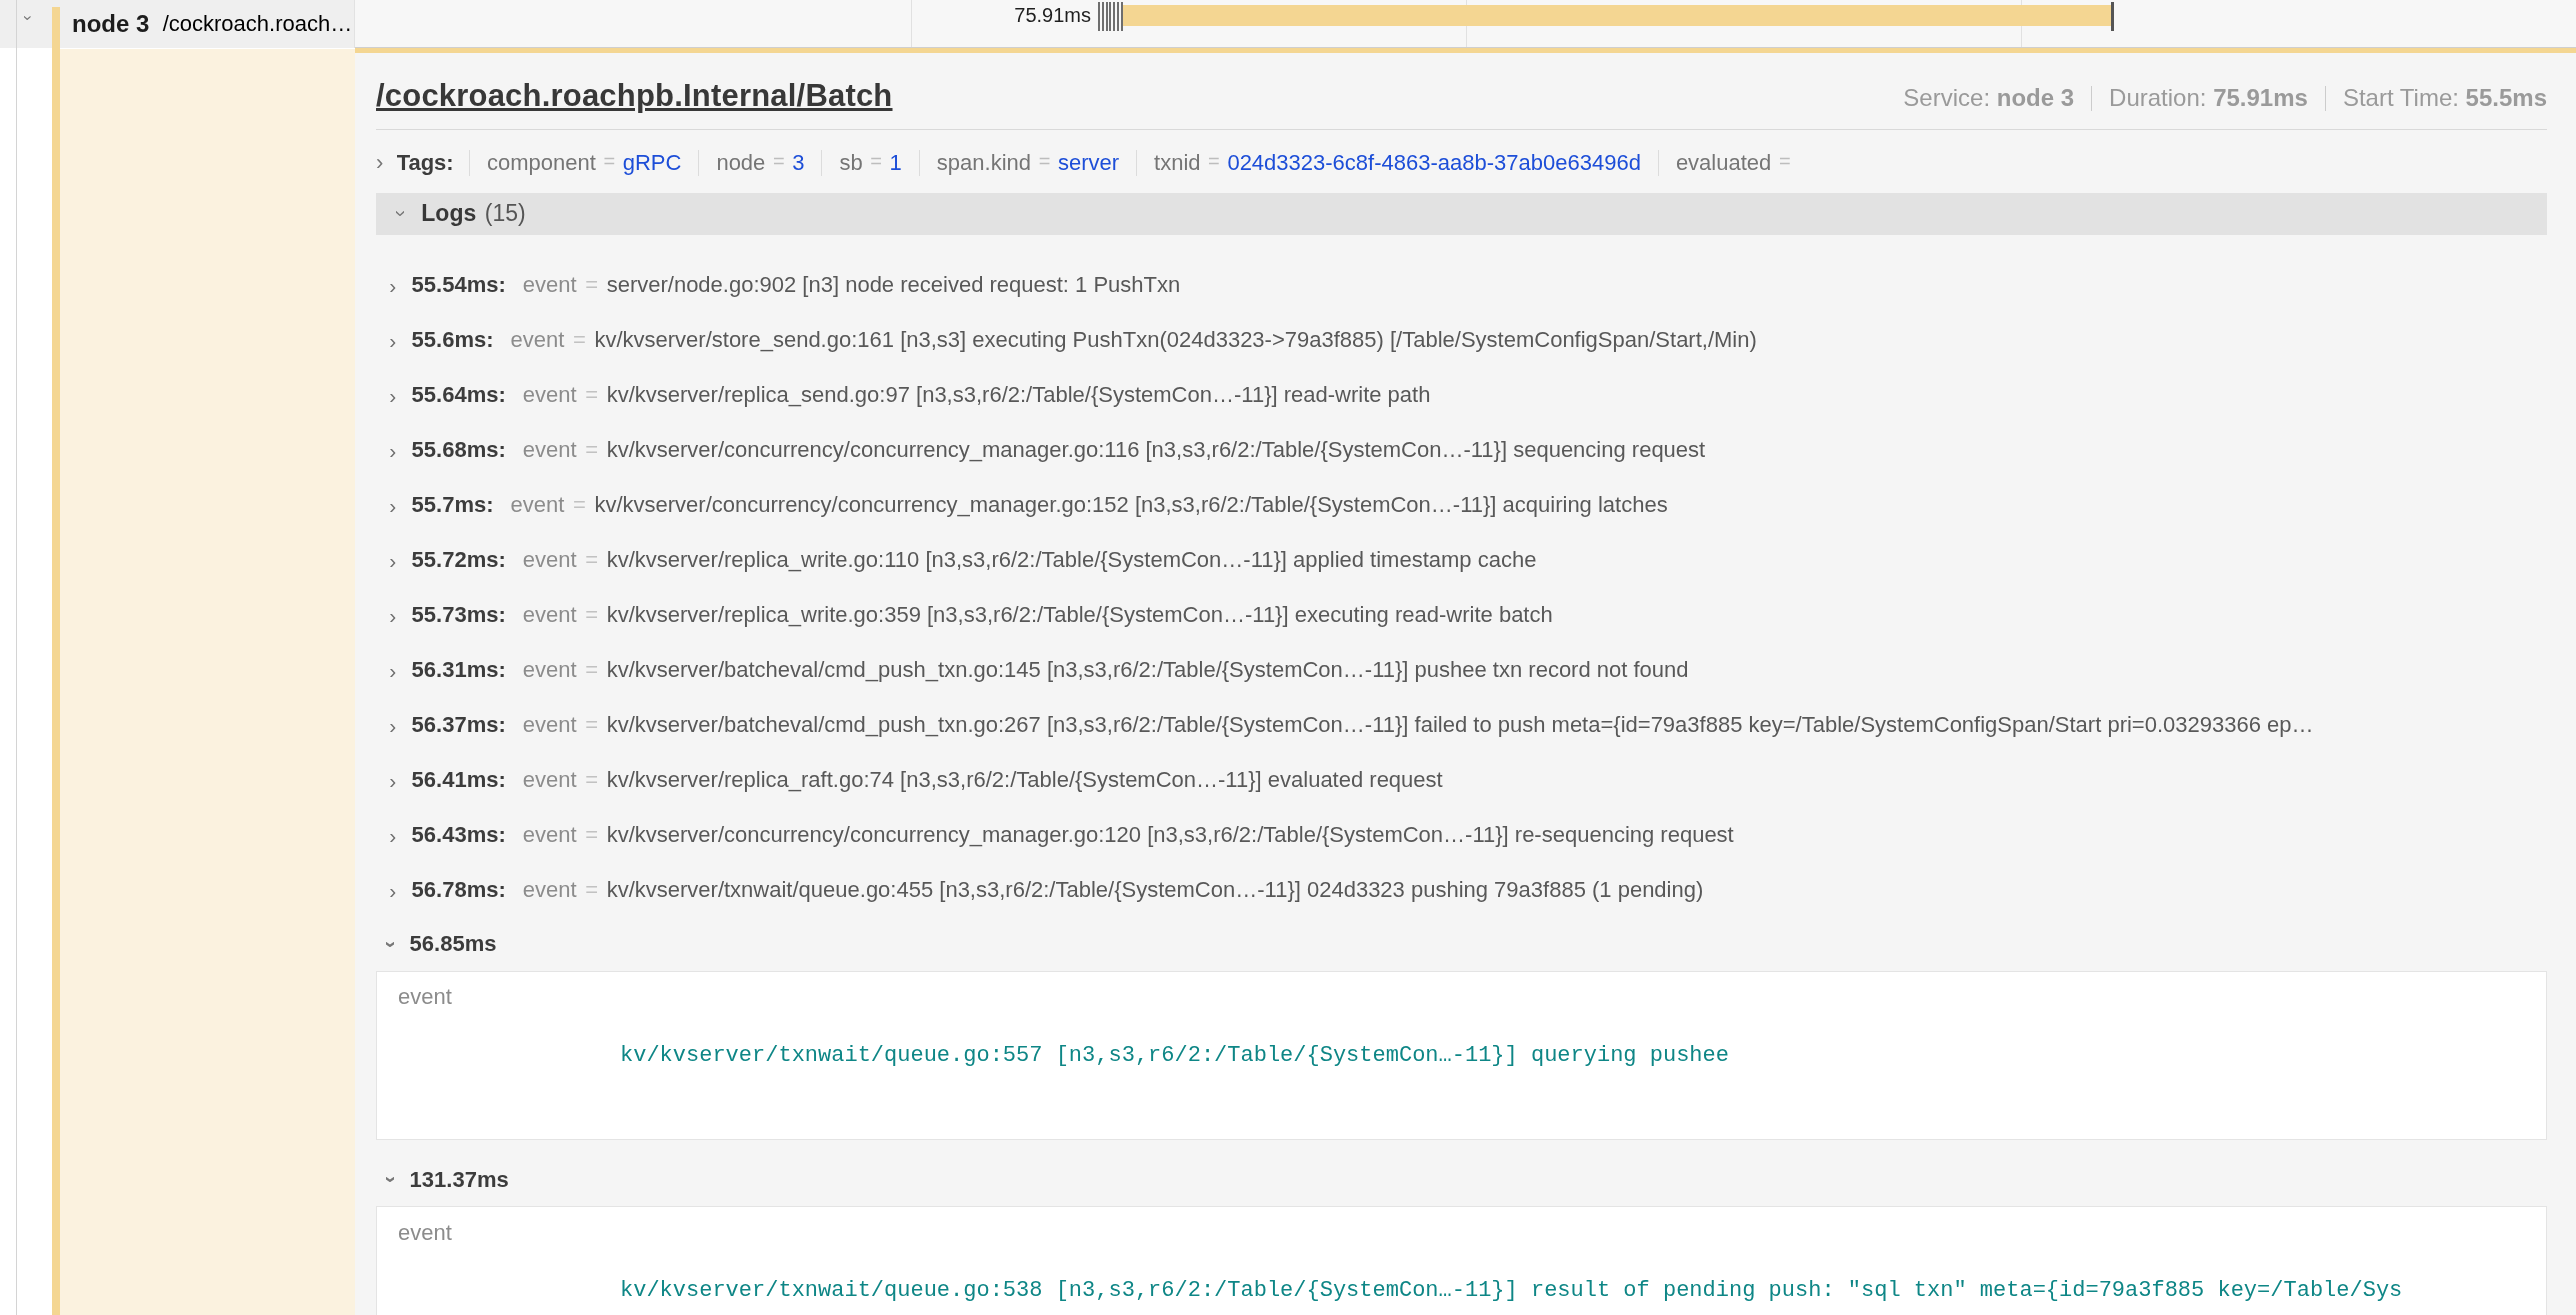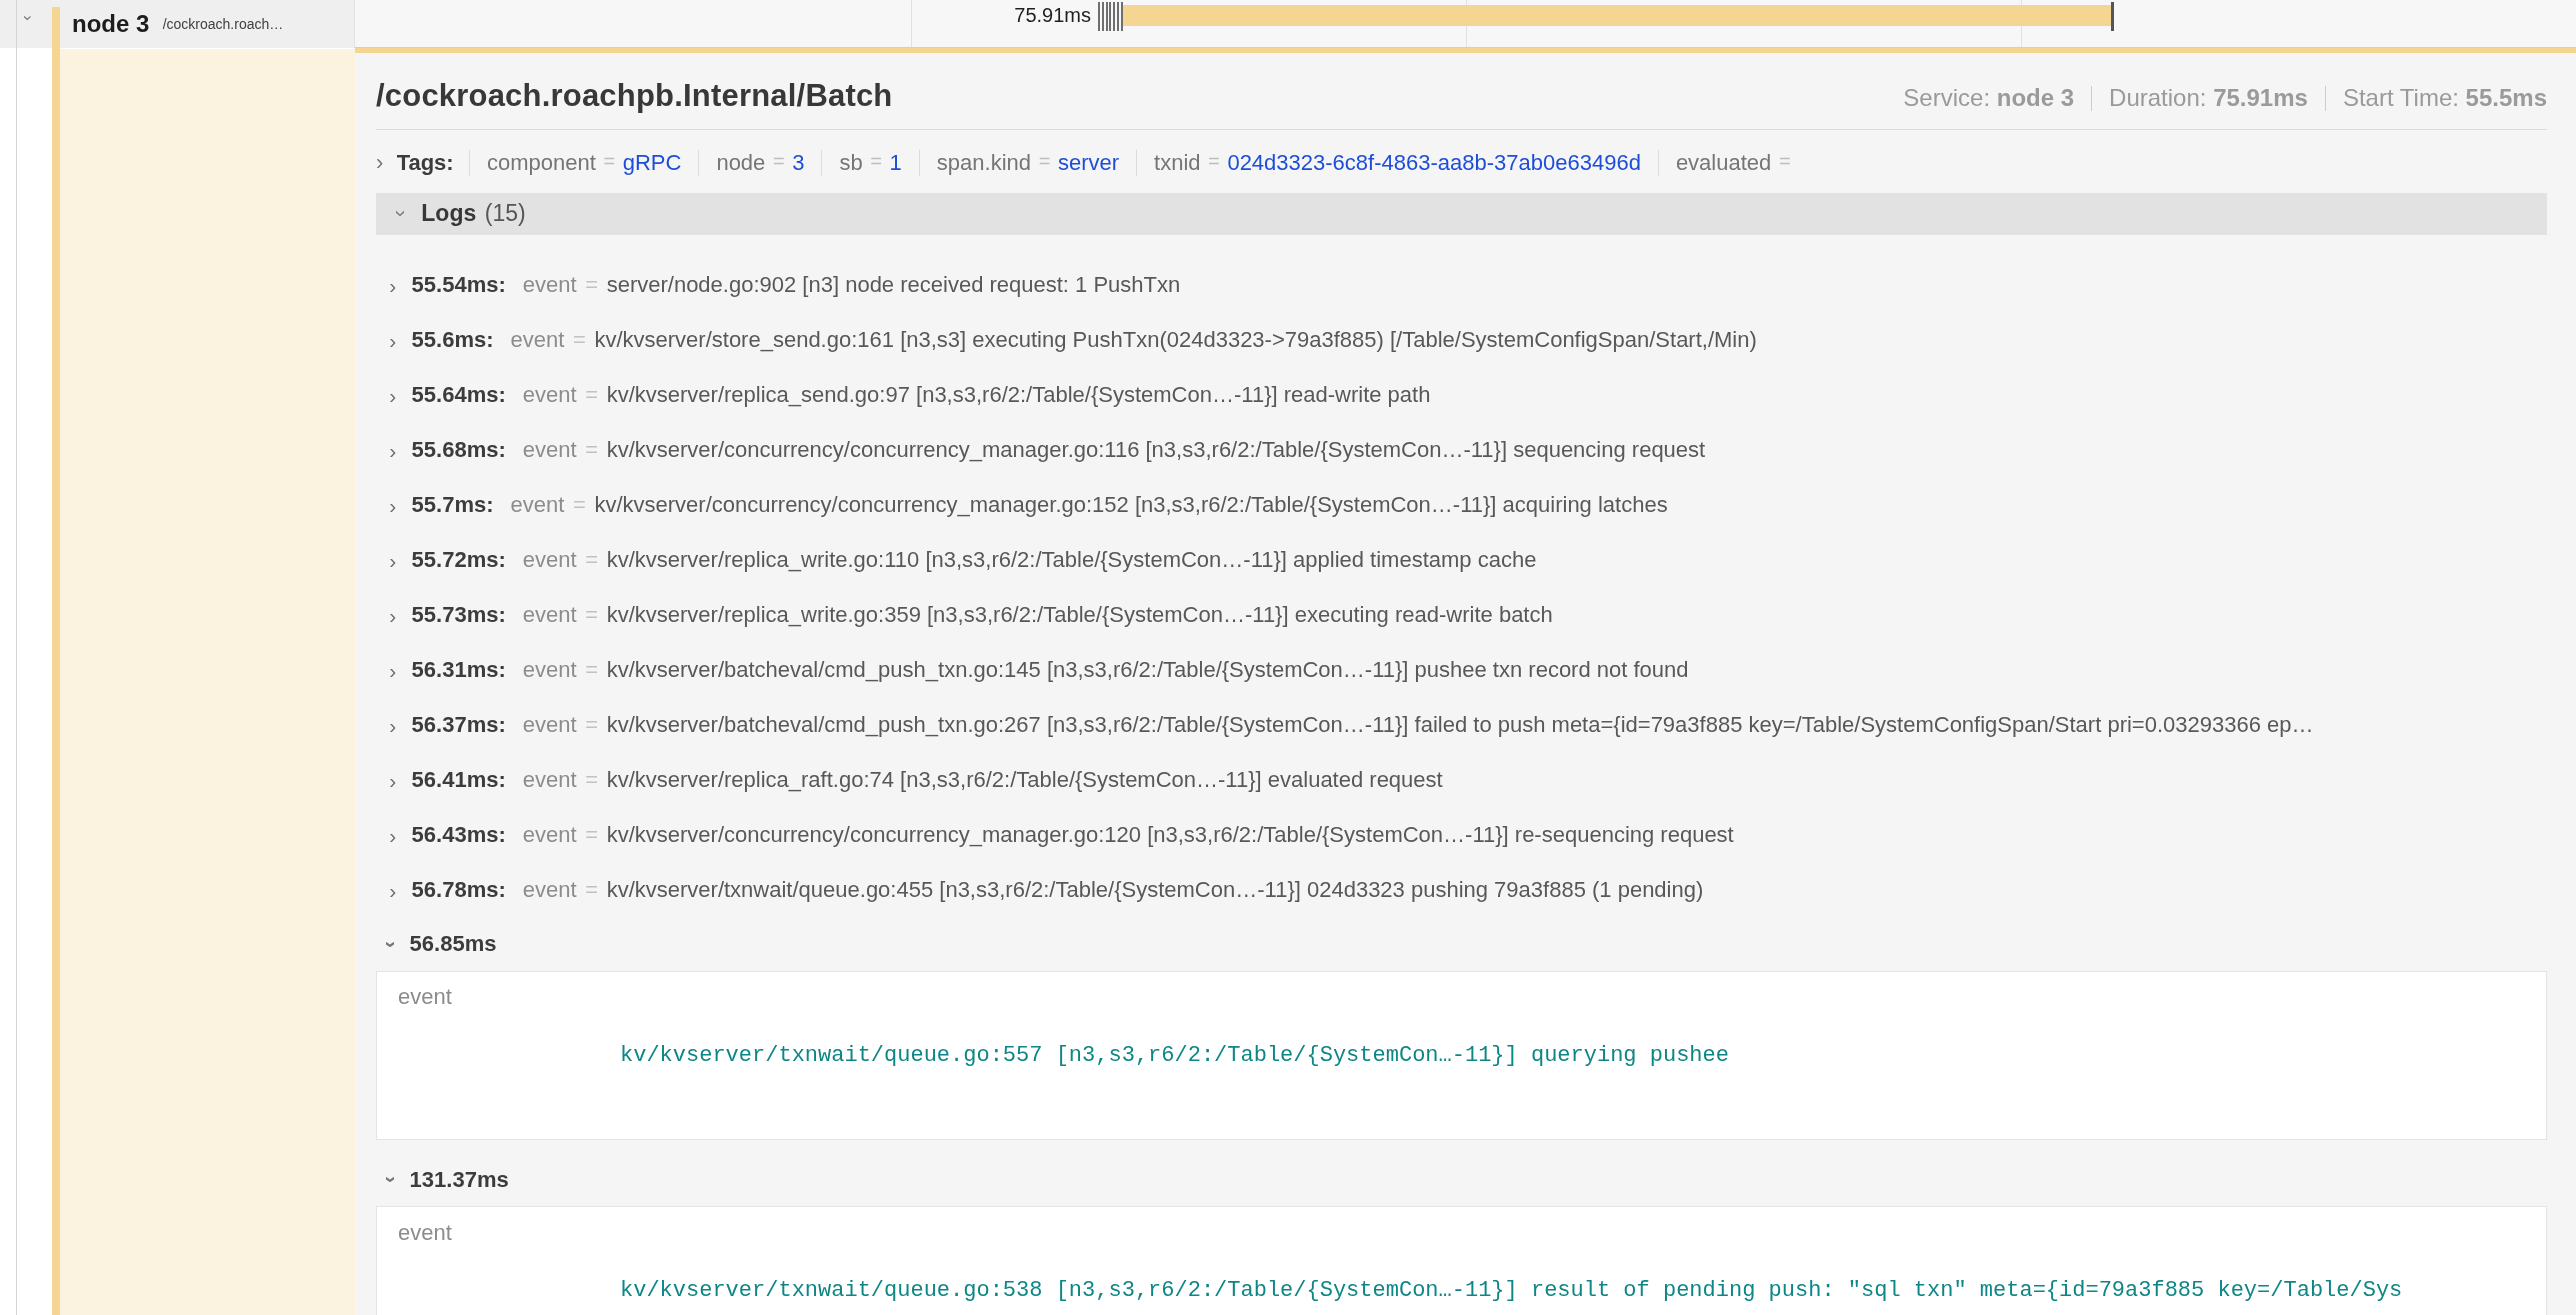--- a/index.html
+++ b/index.html
@@ -8,41 +8,41 @@
   .app { position:relative; width:2576px; height:1316px; background:#fff; }
 
   
   .topbar { position:absolute; left:0; top:0; width:2576px; height:48px;
             background:#f7f7f7; border-bottom:1px solid #cfcfcf; }
   .topbar-namecol { position:absolute; left:0; top:0; width:355px; height:48px;
                     background:#efefef; border-right:1px solid #e2e2e2; }
   .collapse-chev { position:absolute; left:25px; top:9.5px; font-size:25px; color:#5a5a5a; cursor:pointer; }
   .span-tab { position:absolute; left:72px; top:0; height:48px; display:flex; align-items:center; cursor:pointer; }
   .span-tab .svc { font-size:24px; font-weight:bold; color:#1d1d1d; }
-  .span-tab .op  { font-size:14px; color:#404040; margin-left:13.3px; }
+  .span-tab .op  { font-size:22px; color:#000000; margin-left:13.3px; }
   .gridline { position:absolute; top:0; width:1px; height:47px; background:#e1e1e1; }
   .duration-label { position:absolute; left:934px; top:0; width:157px; height:31px; line-height:31px;
                     text-align:right; font-size:20px; color:#1f1f1f; }
   .hatch { position:absolute; left:1098px; top:1.9px; width:25px; height:29px;
            background:repeating-linear-gradient(90deg,#6e6e6e 0 1.9px,transparent 1.9px 3.8px); }
   .span-bar { position:absolute; left:1123px; top:4.8px; width:989px; height:21px;
               background:var(--span-bar,#f4d692); cursor:pointer; }
   .end-tick { position:absolute; left:2111px; top:1.9px; width:2.9px; height:29px; background:#555; }
 
   
   .vline-collapse { position:absolute; left:16px; top:0; width:1px; height:1316px; background:#d4d4d4; }
   .accent-vstrip  { position:absolute; left:52px; top:6.7px; width:7.6px; height:1309px; background:var(--span-bar,#f4d692); }
   .gutter-cream   { position:absolute; left:60px; top:49px; width:295px; height:1267px; background:var(--span-accent-cream,#fbf2df); }
 
   
   .panel { position:absolute; left:355px; top:48px; width:2221px; height:1268px;
            background:var(--panel-bg,#f5f5f5); border-top:5.7px solid var(--span-bar,#f4d692);
            padding:0 29px 0 21px; overflow:hidden; }
   .detail-header { display:flex; justify-content:space-between; align-items:baseline; margin-top:25px; }
-  .title { font-size:31px; font-weight:bold; color:#383838; letter-spacing:0.2px; }
+  .title { font-size:31px; font-weight:bold; color:#383838; letter-spacing:0.2px;text-decoration:underline; }
   .meta { display:flex; align-items:flex-start; font-size:24px; color:#9a9a9a; }
   .meta-sep { width:1px; height:25px; background:#ccc; margin:0 17px; align-self:center; }
   .header-divider { height:1px; background:#d9d9d9; margin-top:15.3px; }
 
   .chev { display:inline-block; font-size:1em; color:#777; line-height:1; }
   .chev.down { transform:rotate(90deg); }
 
   .tags-row { display:flex; align-items:center; margin-top:13.3px; height:38px; font-size:22px; cursor:pointer; }
   .tags-label { font-weight:bold; color:#3c3c3c; margin:0 15.3px 0 13.3px; }
   .tag { display:flex; align-items:flex-start; padding:0 17px; border-left:1px solid #dcdcdc; white-space:nowrap; }

